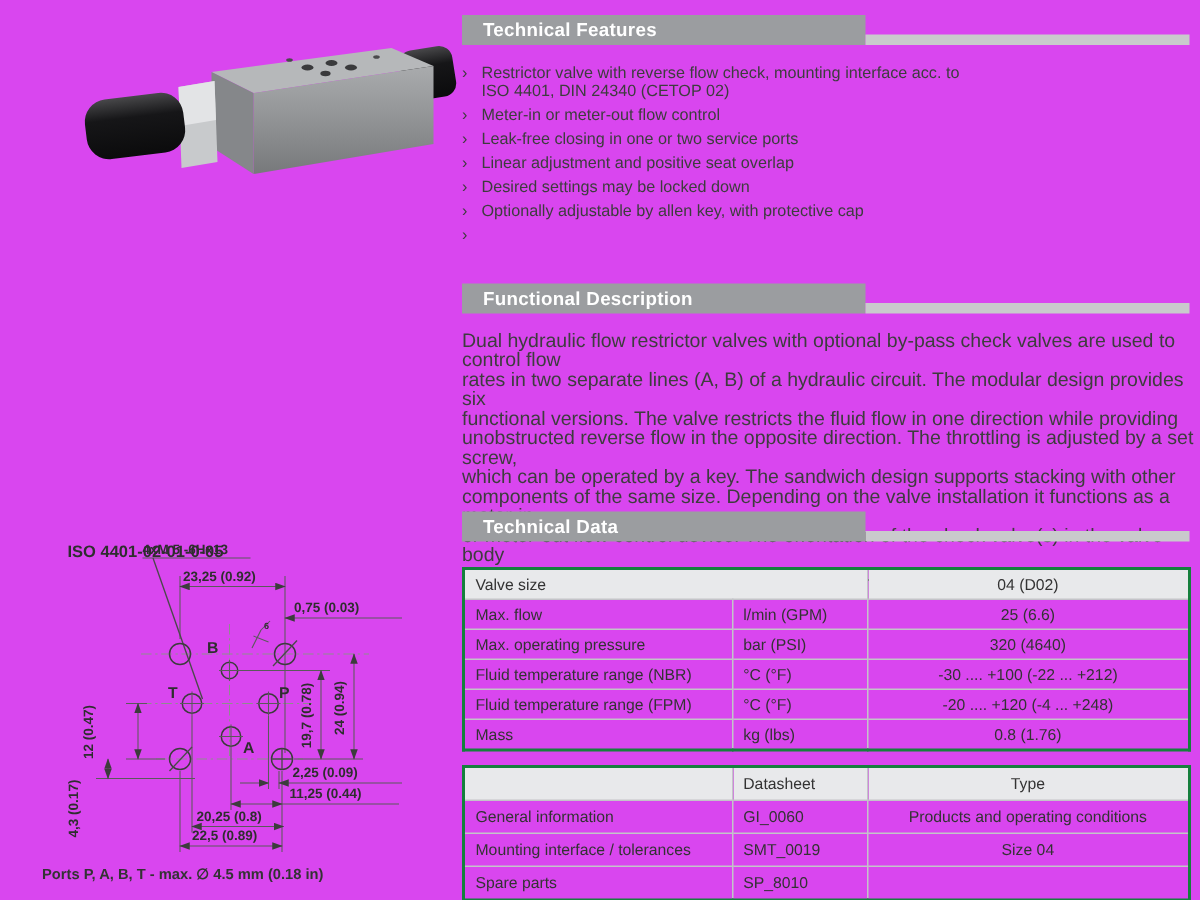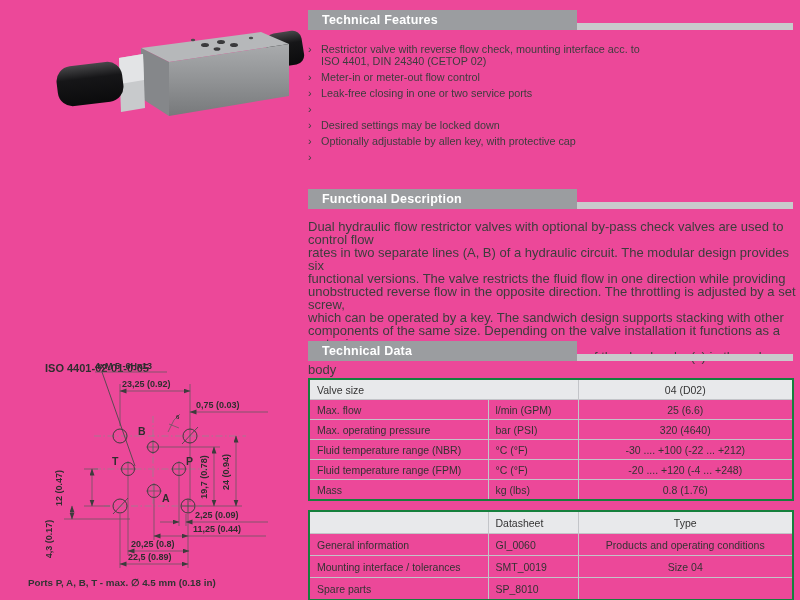--- a/index.html
+++ b/index.html
@@ -1,16 +1,16 @@
 <!DOCTYPE html>
 <html><head>
 <meta charset="utf-8">
 <style>
   html,body { margin:0; padding:0; background:#fff; }
-  .page { position:relative; width:800px; height:600px; background:#ec4899;
+  .page { position:relative; width:800px; height:600px; background:#d946ef;
           font-family:"Liberation Sans", sans-serif; overflow:hidden; }
 
   
   .sec-header { position:absolute; left:308px; width:485px; height:20px; }
   .sec-header .bar  { position:absolute; left:0; top:0; width:269px; height:20px; background:#9b9da0; }
   .sec-header .tail { position:absolute; left:269px; right:0; top:13px; height:7px; background:#c9cacc; }
   .sec-header .label { position:absolute; left:14px; top:3px; font-size:12.5px; font-weight:bold; color:#ffffff; letter-spacing:.2px; }
 
   
   .features { position:absolute; left:308px; top:44px; width:492px; }
@@ -95,20 +95,21 @@
     <div class="feat-item">
         <span class="glyph">›</span>
         <span class="txt">Meter-in or meter-out flow control</span>
       </div>
     <div class="feat-item">
         <span class="glyph">›</span>
         <span class="txt">Leak-free closing in one or two service ports</span>
       </div>
     <div class="feat-item">
         <span class="glyph">›</span>
+        <span class="txt">Linear adjustment and positive seat overlap</span>
       </div>
     <div class="feat-item">
         <span class="glyph">›</span>
         <span class="txt">Desired settings may be locked down</span>
       </div>
     <div class="feat-item">
         <span class="glyph">›</span>
         <span class="txt">Optionally adjustable by allen key, with protective cap</span>
       </div>
     <div class="feat-item">

